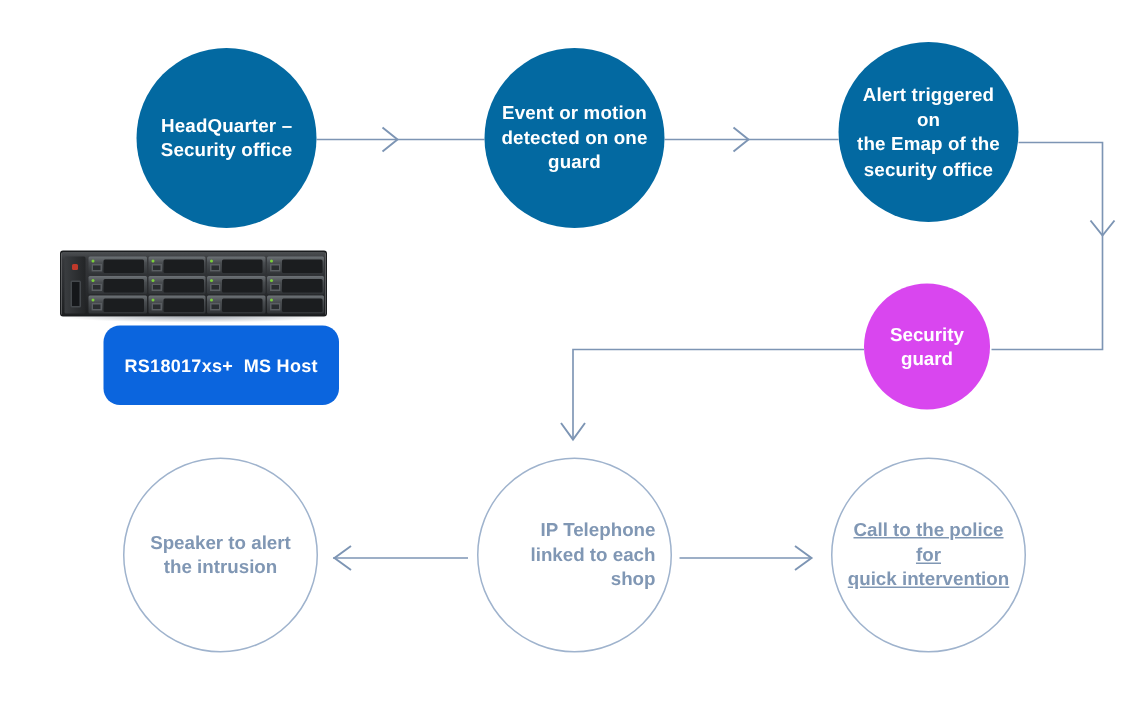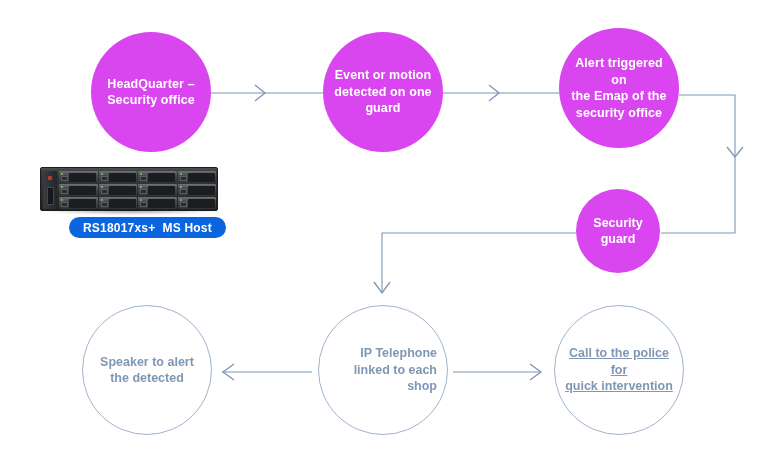--- a/index.html
+++ b/index.html
@@ -26,21 +26,21 @@
     border-radius: 50%;
     box-sizing: border-box;
     display: flex;
     align-items: center;
     justify-content: center;
     text-align: center;
     line-height: 1.32;
     font-weight: bold;
   }
   .node-filled {
-    background: #d946ef;
+    background: #0369a1;
     color: #ffffff;
     font-size: 12.5px;
     letter-spacing: 0.1px;
   }
   .node-accent {
     background: #d946ef;
     color: #ffffff;
     font-size: 12.5px;
   }
   .node-outline {
@@ -142,21 +142,21 @@
     background: #2a2d30;
     border: 0.5px solid #5a5e62;
     z-index: 2;
   }
   
   #server-badge {
     position: absolute;
     left: 69px;
     top: 217px;
     height: 21px;
-    padding: 0 14px;
+    padding: 16px 14px;
     background: #0b65de;
     color: #ffffff;
     border-radius: 11px;
     font-size: 12px;
     font-weight: bold;
     display: flex;
     align-items: center;
     justify-content: center;
     white-space: pre;
     letter-spacing: 0.2px;
@@ -193,21 +193,21 @@
       <polyline points="234,364 223,372 234,380" stroke-width="1.3"></polyline>
     </g>
 
     <g>
       <line x1="453" y1="372" x2="540" y2="372"></line>
       <polyline points="530,364 541,372 530,380" stroke-width="1.3"></polyline>
     </g>
   </g>
 </svg>
 
-<div class="node node-filled" id="node-headquarter" style="left:91px; top:32px; width:120px; height:120px;">
+<div class="node node-filled" id="node-headquarter" style="left:91px; top:32px; width:120px; height:120px;text-align:right;">
   <span class="node-label">HeadQuarter –
 Security office</span>
 </div>
 
 <div class="node node-filled" id="node-event" style="left:323px; top:32px; width:120px; height:120px;">
   <span class="node-label">Event or motion
 detected on one
 guard</span>
 </div>
 
@@ -217,21 +217,21 @@
 security office</span>
 </div>
 
 <div class="node node-accent" id="node-guard" style="left:576px; top:189px; width:84px; height:84px;">
   <span class="node-label">Security
 guard</span>
 </div>
 
 <div class="node node-outline" id="node-speaker" style="left:82px; top:305px; width:130px; height:130px;">
   <span class="node-label">Speaker to alert
-the detected</span>
+the intrusion</span>
 </div>
 
 <div class="node node-outline" id="node-telephone" style="left:318px; top:305px; width:130px; height:130px;text-align:right;">
   <span class="node-label">IP Telephone
 linked to each shop</span>
 </div>
 
 <div class="node node-outline" id="node-police" style="left:554px; top:305px; width:130px; height:130px;text-decoration:underline;">
   <span class="node-label">Call to the police for
 quick intervention</span>

